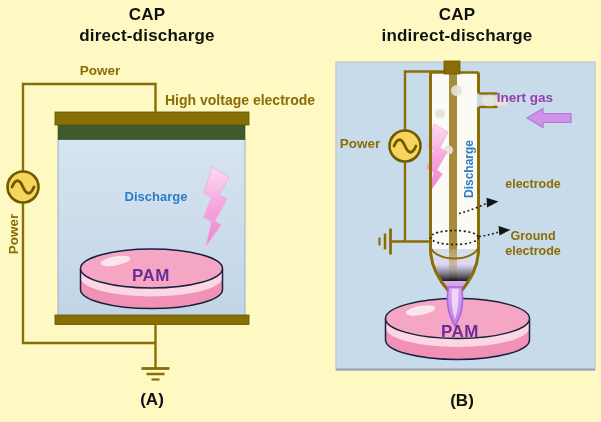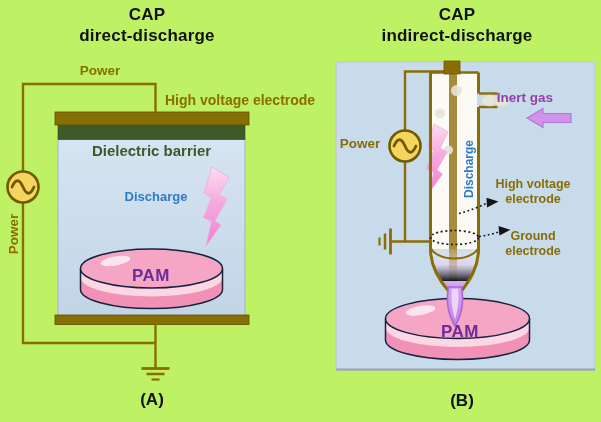--- a/index.html
+++ b/index.html
@@ -1,17 +1,17 @@
 <!DOCTYPE html>
 <html><head>
 <meta charset="utf-8">
 <style>
   html,body{margin:0;padding:0;background:#ffffff;}
   .stage{
-    position:relative;width:601px;height:422px;background:#bef264;
+    position:relative;width:601px;height:422px;background:#fef9c3;
     font-family:"Liberation Sans",sans-serif;overflow:hidden;
   }
   .stage svg{position:absolute;left:0;top:0;}
   .lbl{position:absolute;font-weight:bold;white-space:nowrap;}
   .center{text-align:center;}
   .title{font-size:17px;color:#111111;line-height:21px;letter-spacing:0.2px;}
   .olive{color:#8a6d05;}
   .blue{color:#2d7dc5;}
   .greentxt{color:#3a5a2c;}
   .purple{color:#6b2d96;}
@@ -166,34 +166,32 @@
     </g>
   </svg>
 
   <div class="lbl title center" style="left:32px;top:4px;width:230px;">
     <div>CAP</div>
     <div>direct-discharge</div>
   </div>
   <div class="lbl olive center" style="left:70px;top:63px;width:60px;font-size:13.5px;">Power</div>
   <div class="lbl olive" style="left:165px;top:92px;font-size:14px;">High voltage electrode</div>
   <div class="lbl olive center vert" style="left:-17px;top:227px;width:60px;height:14px;font-size:13.5px;">Power</div>
-  <div class="lbl greentxt center" style="left:58px;top:142px;width:187px;font-size:15px;">Dielectric barrier</div>
   <div class="lbl blue center" style="left:106px;top:189px;width:100px;font-size:13px;">Discharge</div>
   <div class="lbl purple center" style="left:101px;top:266px;width:100px;font-size:17px;letter-spacing:0.5px;">PAM</div>
   <div class="lbl caption center" style="left:102px;top:390px;width:100px;">(A)</div>
 
   <div class="lbl title center" style="left:342px;top:4px;width:230px;">
     <div>CAP</div>
     <div>indirect-discharge</div>
   </div>
   <div class="lbl olive center" style="left:332px;top:136px;width:56px;font-size:13.5px;">Power</div>
   <div class="lbl gaspurple center" style="left:485px;top:90px;width:80px;font-size:13.5px;">Inert gas</div>
   <div class="lbl blue center vert" style="left:434px;top:162px;width:70px;height:14px;font-size:12px;">Discharge</div>
   <div class="lbl olive center twoline" style="left:493px;top:177px;width:80px;font-size:12.5px;">
-    <div>High voltage</div>
     <div>electrode</div>
   </div>
   <div class="lbl olive center twoline" style="left:493px;top:229px;width:80px;font-size:12.5px;">
     <div>Ground</div>
     <div>electrode</div>
   </div>
   <div class="lbl purple center" style="left:410px;top:322px;width:100px;font-size:17px;letter-spacing:0.5px;">PAM</div>
   <div class="lbl caption center" style="left:412px;top:391px;width:100px;">(B)</div>
 
 </div>

